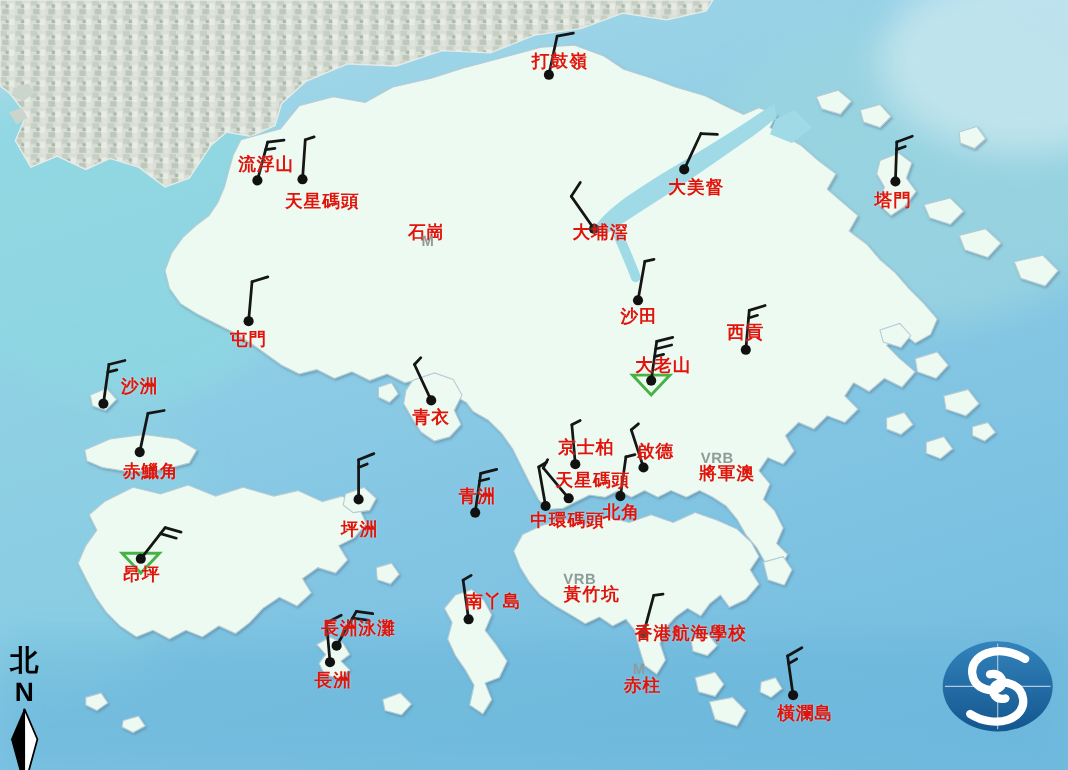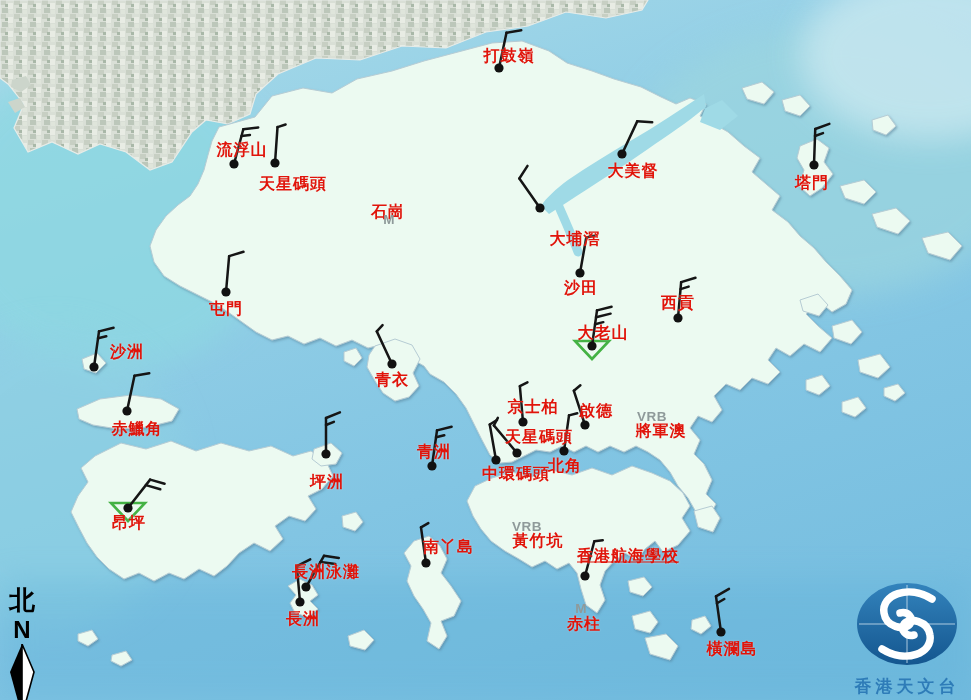--- a/index.html
+++ b/index.html
@@ -250,40 +250,40 @@
       </g>
   </svg>
 
   <div id="label-layer">
       <div class="station-label" style="left: 509px; top: 56px;">打鼓嶺</div>
       <div class="station-label" style="left: 242px; top: 150px;">流浮山</div>
       <div class="station-label" style="left: 293px; top: 184px;">天星碼頭</div>
       <div class="station-label" style="left: 388px; top: 212px; font-family: Liberation Serif, serif;">石崗</div>
       <div class="station-label" style="left: 633px; top: 171px;">大美督</div>
       <div class="station-label" style="left: 812px; top: 183px;">塔門</div>
-      <div class="station-label" style="left: 546px; top: 239px; margin-left: 29px;">大埔滘</div>
+      <div class="station-label" style="left: 546px; top: 212px;">大埔滘</div>
       <div class="station-label" style="left: 581px; top: 288px;">沙田</div>
       <div class="station-label" style="left: 226px; top: 309px;">屯門</div>
       <div class="station-label" style="left: 95px; top: 352px; margin-left: 32px;">沙洲</div>
       <div class="station-label" style="left: 678px; top: 303px;">西貢</div>
       <div class="station-label" style="left: 603px; top: 333px;">大老山</div>
       <div class="station-label" style="left: 392px; top: 380px;">青衣</div>
       <div class="station-label" style="left: 137px; top: 429px;">赤鱲角</div>
       <div class="station-label" style="left: 533px; top: 407px;">京士柏</div>
       <div class="station-label" style="left: 596px; top: 411px;">啟德</div>
       <div class="station-label" style="left: 661px; top: 431px; text-align: right;">將軍澳</div>
       <div class="station-label" style="left: 539px; top: 437px;">天星碼頭</div>
       <div class="station-label" style="left: 565px; top: 466px;">北角</div>
       <div class="station-label" style="left: 516px; top: 474px;">中環碼頭</div>
       <div class="station-label" style="left: 434px; top: 452px;">青洲</div>
       <div class="station-label" style="left: 327px; top: 482px;">坪洲</div>
       <div class="station-label" style="left: 129px; top: 523px;">昂坪</div>
       <div class="station-label" style="left: 437px; top: 547px; padding-left: 23px;">南丫島</div>
       <div class="station-label" style="left: 538px; top: 541px;">黃竹坑</div>
-      <div class="station-label" style="left: 628px; top: 556px; text-decoration: underline;">香港航海學校</div>
+      <div class="station-label" style="left: 628px; top: 576px;">香港航海學校</div>
       <div class="station-label" style="left: 326px; top: 572px;">長洲泳灘</div>
       <div class="station-label" style="left: 303px; top: 619px;">長洲</div>
       <div class="station-label" style="left: 584px; top: 624px;">赤柱</div>
       <div class="station-label" style="left: 732px; top: 649px;">橫瀾島</div>
       <div class="map-note" style="left: 389px; top: 219px;">M</div>
       <div class="map-note" style="left: 652px; top: 416px;">VRB</div>
       <div class="map-note" style="left: 527px; top: 526px;">VRB</div>
       <div class="map-note" style="left: 581px; top: 608px;">M</div>
     </div>
 
@@ -304,16 +304,15 @@
           <stop offset="0" stop-color="#3383bc"></stop>
             <stop offset="1" stop-color="#14568f"></stop>
         </linearGradient>
       </defs>
       <ellipse cx="64" cy="46" rx="50" ry="41" fill="url(#logoG)"></ellipse>
       <line x1="16" y1="46" x2="112" y2="46" stroke="#cfe2ef" stroke-width="1" opacity=".8"></line>
       <line x1="64" y1="7" x2="64" y2="85" stroke="#cfe2ef" stroke-width="1" opacity=".8"></line>
       <path d="M89,21 C65,6 38,17 41,35 C43,49 61,53 67,46 C71,40 65,33 57,35" fill="none" stroke="#fff" stroke-width="7.5" stroke-linecap="round"></path>
       <path d="M39,71 C63,86 90,75 87,57 C85,43 67,39 61,46 C57,52 63,59 71,57" fill="none" stroke="#fff" stroke-width="7.5" stroke-linecap="round"></path>
     </svg>
-    <div class="cn">香港天文台</div>
     
   </div>
 </div>
 
 </body></html>

